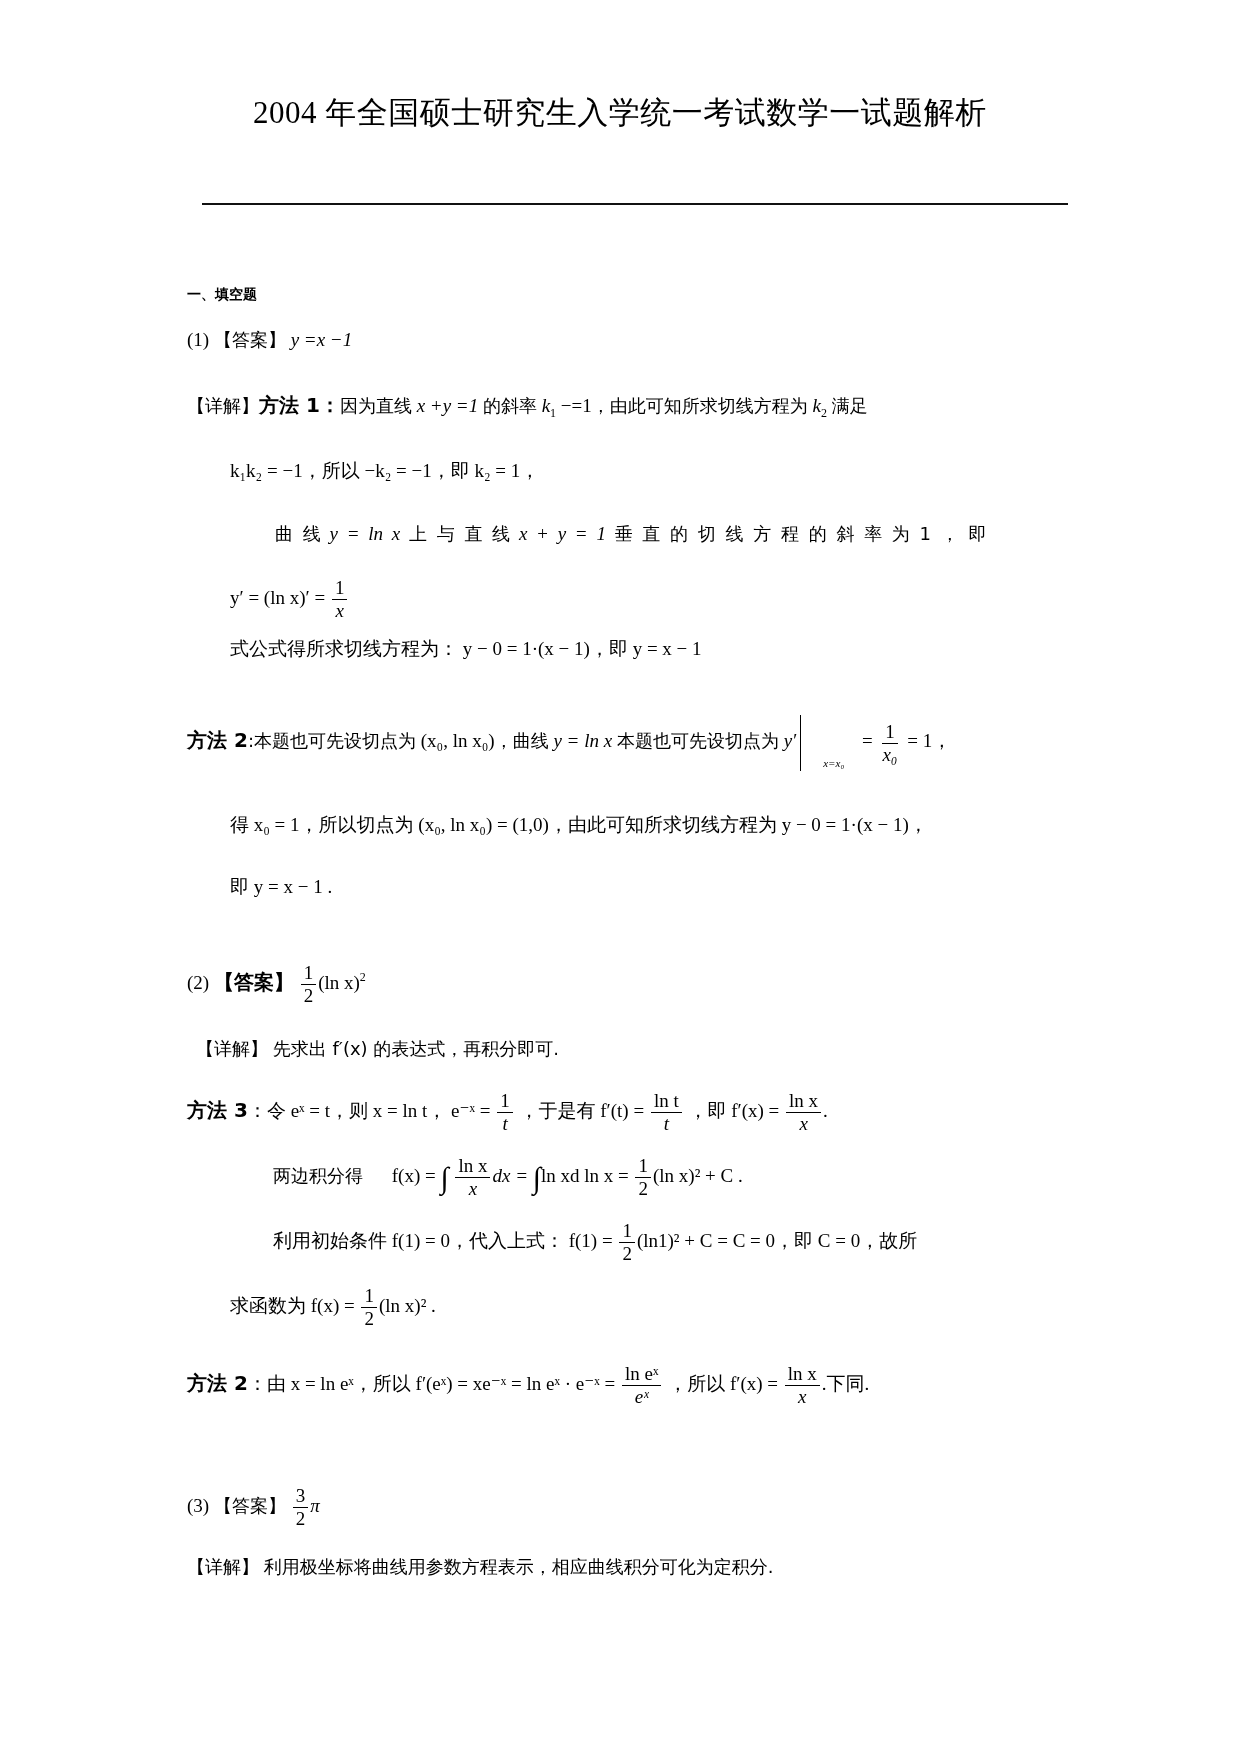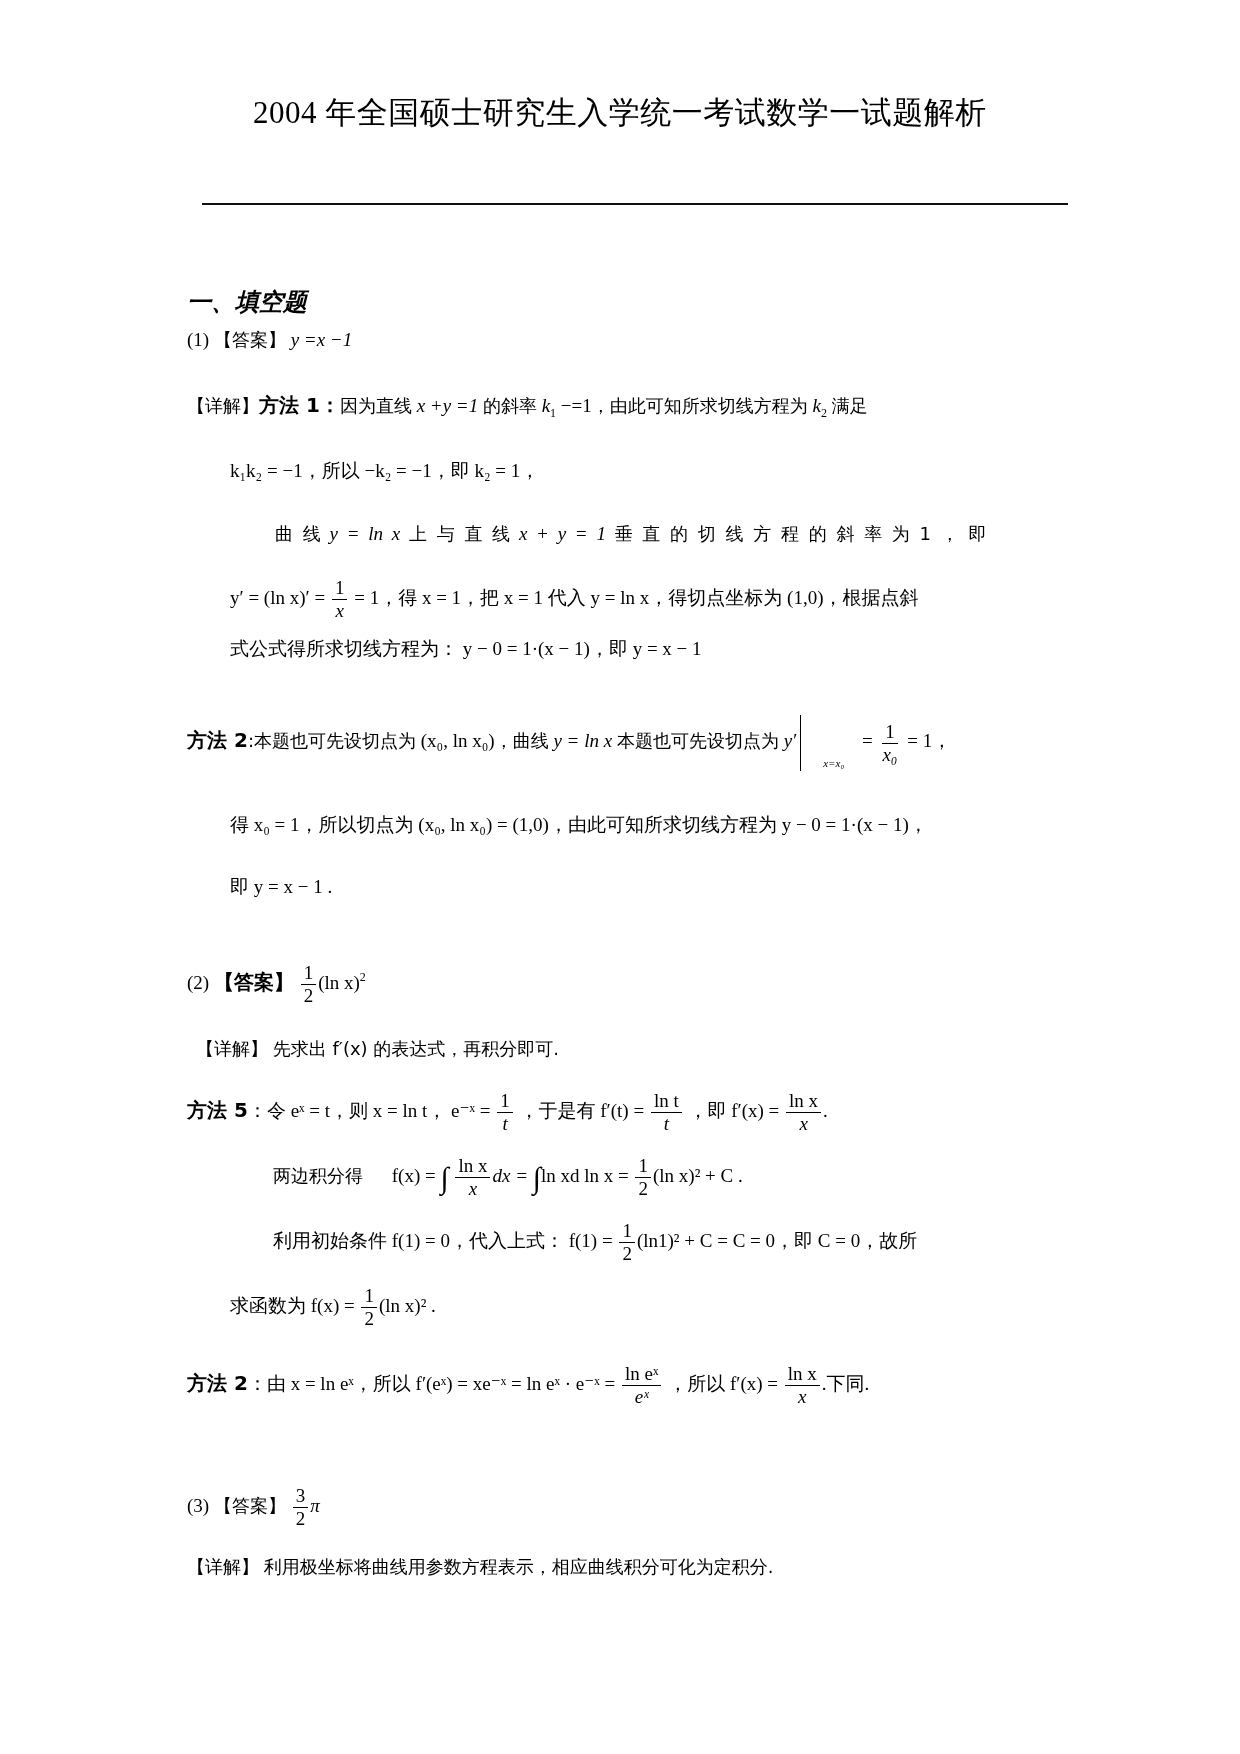--- a/index.html
+++ b/index.html
@@ -1,21 +1,21 @@
 <!DOCTYPE html>
 <html><head>
 <meta charset="utf-8">
 <style>
   html, body { margin:0; padding:0; background:#ffffff; }
   body { width:1240px; height:1754px; position:relative; overflow:hidden;
          font-family:"Liberation Serif","DejaVu Serif",serif; color:#000; }
   .abs { position:absolute; white-space:nowrap; }
   .title { left:253px; top:92px; font-size:31px; letter-spacing:0.5px; }
   .rule { left:202px; top:203px; width:866px; height:0; border-top:2px solid #111; }
-  .h-sec { left:187px; top:286px; font-size:24px; font-weight:bold; font-family:"DejaVu Sans",sans-serif;font-style:italic; }
+  .h-sec { left:187px; top:286px; font-size:14px; font-weight:bold; font-family:"DejaVu Sans",sans-serif; }
   .line { font-size:19px; }
   .b { font-weight:bold; font-family:"DejaVu Sans",sans-serif; font-size:20px; }
   .cjk { font-family:"DejaVu Sans",sans-serif; font-size:18px; }
   i, .m { font-style:italic; font-family:"Liberation Serif",serif; }
   .frac { display:inline-flex; flex-direction:column; align-items:center; vertical-align:middle;
           font-family:"Liberation Serif",serif; font-size:19px; line-height:1.15; margin:0 2px; }
   .frac .num { border-bottom:1px solid #000; padding:0 3px; }
   .frac .den { padding:0 3px; }
   sub, sup { font-size:12px; }
   .evalbar { display:inline-block; border-left:1.5px solid #000; height:56px; vertical-align:middle; margin:0 6px 0 4px; position:relative; }
@@ -55,21 +55,20 @@
   <i>x + y = 1</i>
   <span class="cjk">垂 直 的 切 线 方 程 的 斜 率 为 1 ， 即</span>
 </div>
 
 <div class="abs line" style="left:230px; top:577px;">
   <span>y′ = (ln x)′ =</span>
   <span class="frac">
       <span class="num">1</span>
       <span class="den m">x</span>
     </span>
-  <span>= 1，得 x = 1，把 x = 1 代入 y = ln x，得切点坐标为 (1,0)，根据点斜</span>
 </div>
 
 <div class="abs line" style="left:230px; top:636px;">式公式得所求切线方程为： y − 0 = 1·(x − 1)，即 y = x − 1</div>
 
 <div class="abs line" style="left:187px; top:715px;">
   <span class="b">方法 2</span><span class="cjk">:本题也可先设切点为</span>
   <span>(x₀, ln x₀)</span><span class="cjk">，曲线</span>
   <i>y = ln x</i>
   <span class="cjk">本题也可先设切点为</span>
   <i>y′</i><span class="evalbar"><span>x=x₀</span></span>
@@ -92,21 +91,21 @@
       <span class="den">2</span>
     </span><span>(ln x)</span><sup>2</sup>
 </div>
 
 <div class="abs line" style="left:187px; top:1037px;margin-left:9px;">
   <span class="cjk">【详解】</span>
   <span class="cjk">先求出 f′(x) 的表达式，再积分即可.</span>
 </div>
 
 <div class="abs line" style="left:187px; top:1090px;">
-  <span class="b">方法 5</span><span>：令 eˣ = t，则 x = ln t， e⁻ˣ =</span>
+  <span class="b">方法 3</span><span>：令 eˣ = t，则 x = ln t， e⁻ˣ =</span>
   <span class="frac">
       <span class="num">1</span>
       <span class="den m">t</span>
     </span>
   <span>，于是有 f′(t) =</span>
   <span class="frac">
       <span class="num">ln t</span>
       <span class="den m">t</span>
     </span>
   <span>，即 f′(x) =</span>

